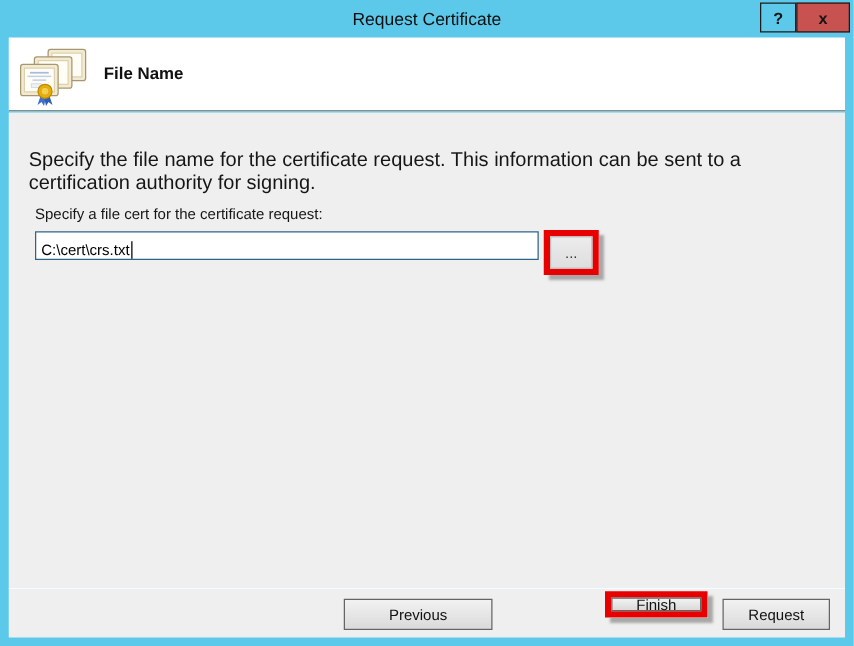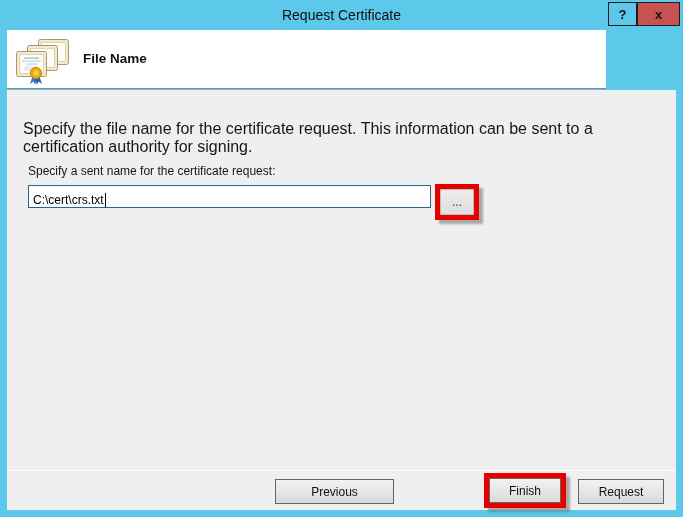--- a/index.html
+++ b/index.html
@@ -19,21 +19,21 @@
   .tb-btn {
     position:absolute; top:2px; height:24px;
     border:1px solid #1c1c1c; display:flex; align-items:center; justify-content:center;
     font-size:13px; font-weight:bold; color:#141414; cursor:default;
   }
   .help-btn { left:608px; width:29px; background:#5cc8ea; }
   .close-btn { left:637px; width:43px; background:#c85250; }
 
   
   .header {
-    position:absolute; top:30px; left:7px; width:599px; height:59px;
+    position:absolute; top:30px; left:7px; width:669px; height:59px;
     background:#ffffff; border-bottom:1px solid #8a8a8a;
   }
   .cert-icon { position:absolute; left:9px; top:8px; }
   .page-title {
     position:absolute; left:76px; top:21px;
     font-size:13.5px; font-weight:bold; color:#111;
   }
 
   
   .body-area {
@@ -78,21 +78,21 @@
   }
   .btn {
     position:absolute; top:8px; height:25px;
     background:linear-gradient(#f2f2f2,#dadada); border:1px solid #656565;
     display:flex; align-items:center; justify-content:center;
     font-size:12px; color:#111;
   }
   .btn-previous { left:268px; width:119px; }
   .btn-next { left:376px; width:100px; border-color:#bfbfbf;
               background:#e9e9e9; color:#a2a2a2; }
-  .finish-annot { position:absolute; left:477px; top:2px; width:82px; height:35px; }
+  .finish-annot { position:absolute; left:477px; top:2px; width:82px; height:21px; }
   .btn-finish { position:static; width:100%; height:100%; top:auto; }
   .btn-cancel { left:571px; width:86px; }
 </style>
 </head>
 <body>
 
 <div class="window">
 
   <div class="titlebar">
     <div class="title">Request Certificate</div>
@@ -126,21 +126,21 @@
 
         <circle cx="20" cy="22" r="5.6" fill="#e9af06" stroke="#bb8a00"></circle>
         <circle cx="20" cy="22" r="3.2" fill="#f6ce4e" stroke="#d7a410" stroke-width="0.7"></circle>
       </g>
     </svg>
     <div class="page-title">File Name</div>
   </div>
 
   <div class="body-area">
     <div class="description">Specify the file name for the certificate request. This information can be sent to a certification authority for signing.</div>
-    <div class="field-label">Specify a sent name for the certificate request:</div>
+    <div class="field-label">Specify a file cert for the certificate request:</div>
 
     <div class="textbox">
       <span>C:\cert\crs.txt</span>
       <span class="caret"></span>
     </div>
 
     <div class="annotation browse-annot">
       <div class="browse-btn">...</div>
     </div>
   </div>

